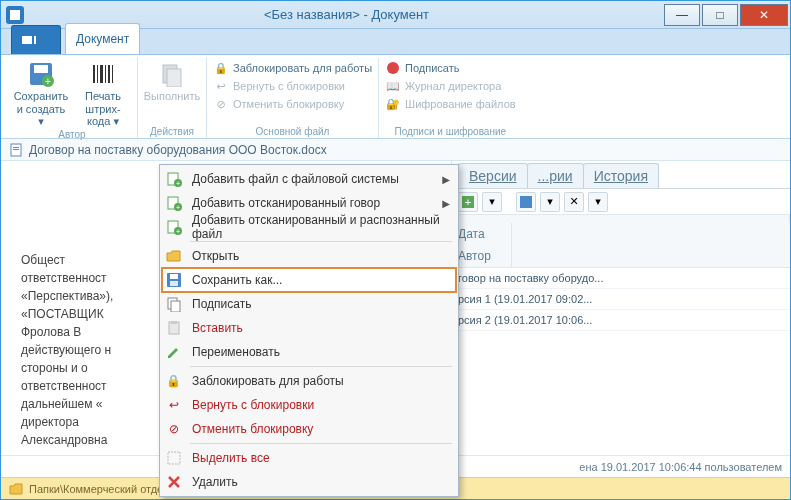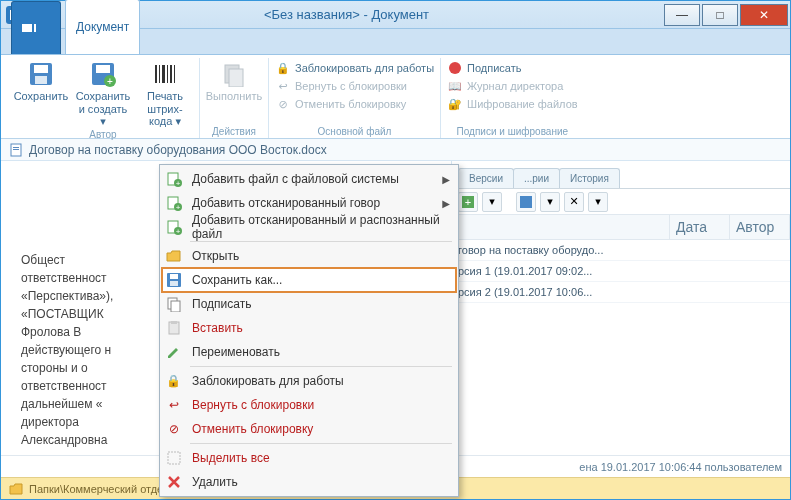--- a/index.html
+++ b/index.html
@@ -8,21 +8,21 @@
 .window { width: 791px; height: 500px; border: 1px solid #3596db; background: #fff; position: relative; }
 
 .titlebar { height: 28px; background: linear-gradient(#d7e9f7,#cde2f4); display: flex; align-items: center; border-bottom: 1px solid #9ac4e6; }
 .title-logo { width: 28px; height: 24px; display: flex; align-items: center; justify-content: center; }
 .title-text { flex: 1; text-align: center; color: #2a6aa0; font-size: 13px; }
 .win-buttons { display: flex; }
 .win-btn { width: 36px; height: 22px; border: 1px solid #5a7fa0; background: linear-gradient(#f4f8fb,#d8e7f3); margin-right: 2px; display: flex; align-items: center; justify-content: center; font-size: 12px; color: #333; }
 .win-btn.close { background: #d0472f; color: #fff; width: 48px; }
 
 .tabbar { height: 26px; background: #cde2f4; display: flex; align-items: flex-end; padding-left: 10px; gap: 4px; border-bottom: 1px solid #9ac4e6; }
-.tabbtn { padding: 20px 10px; font-size: 12px; color: #2a6aa0; background: #fff; border: 1px solid #9ac4e6; border-bottom: none; border-radius: 3px 3px 0 0; }
+.tabbtn { padding: 8px 10px; font-size: 12px; color: #2a6aa0; background: #fff; border: 1px solid #9ac4e6; border-bottom: none; border-radius: 3px 3px 0 0; }
 .tabbtn.blue { background: #2c7bc1; color: #fff; border-color: #1f5f96; }
 
 .ribbon { height: 84px; background: #fff; border-bottom: 1px solid #b8d4ea; display: flex; padding: 3px 6px 0 6px; }
 .rgroup { display: flex; flex-direction: column; border-right: 1px solid #d6e6f3; padding: 0 6px; }
 .rgroup-items { display: flex; gap: 6px; flex: 1; }
 .rgroup-label { font-size: 10px; color: #7fa3bf; text-align: center; padding: 1px 0; }
 .rbig { display: flex; flex-direction: column; align-items: center; width: 56px; padding-top: 2px; font-size: 11px; color: #3b6b93; text-align: center; line-height: 1.15; }
 .rbig.dis { color: #aab9c4; }
 .rbig .ricon { width: 30px; height: 28px; margin-bottom: 2px; display: flex; align-items: center; justify-content: center; }
 .rsmallcol { display: flex; flex-direction: column; gap: 2px; padding-top: 2px; }
@@ -33,24 +33,24 @@
 .doctitle { height: 22px; display: flex; align-items: center; padding: 0 8px; font-size: 12px; color: #4a6a84; background: #f6fafd; border-bottom: 1px solid #d6e6f3; gap: 6px; }
 
 .workspace { position: relative; height: 310px; display: flex; }
 
 .preview { width: 450px; padding: 14px 20px; font-size: 12px; color: #444; line-height: 1.5; overflow: hidden; }
 .preview .head1 { font-weight: bold; margin-bottom: 12px; }
 .preview .center { text-align: center; margin-bottom: 4px; }
 
 .rightpane { flex: 1; border-left: 1px solid #d6e6f3; display: flex; flex-direction: column; }
 .rtabs { height: 28px; border-bottom: 1px solid #cdd8e0; display: flex; align-items: flex-end; padding-left: 6px; gap: 0; }
-.rtab { padding: 4px 10px; font-size: 10px; border: 1px solid #c2d2de; border-bottom: none; background: #eef5fa; color: #5e7e96; border-radius: 3px 3px 0 0; margin-right: -1px; }
+.rtab { padding: 4px 10px; font-size: 14px; border: 1px solid #c2d2de; border-bottom: none; background: #eef5fa; color: #5e7e96; border-radius: 3px 3px 0 0; margin-right: -1px; text-decoration: underline; }
 .rtoolbar { height: 26px; display: flex; align-items: center; gap: 4px; padding: 0 6px; border-bottom: 1px solid #e0e8ef; }
 .rtbtn { width: 20px; height: 20px; border: 1px solid #cdd8e0; background: #f4f8fb; border-radius: 2px; display: flex; align-items: center; justify-content: center; font-size: 11px; }
-.verhead { display: flex; font-size: 14px; color: #5e7e96; background: #f4f8fb; border-bottom: 1px solid #e0e8ef; }
+.verhead { display: flex; font-size: 12px; color: #5e7e96; background: #f4f8fb; border-bottom: 1px solid #e0e8ef; flex-direction: column; }
 .verhead > div { padding: 4px 6px; border-right: 1px solid #e0e8ef; }
 .verhead .c1 { flex: 1; } .verhead .c2 { width: 60px; } .verhead .c3 { width: 60px; }
 .verrow { display: flex; font-size: 11px; color: #3f5a70; border-bottom: 1px solid #f0f4f8; }
 .verrow > div { padding: 4px 6px; overflow: hidden; white-space: nowrap; text-overflow: ellipsis; }
 .verrow .c1 { flex: 1; } .verrow .c2 { width: 60px; } .verrow .c3 { width: 60px; }
 
 .statuslow { position: absolute; left: 0; right: 0; bottom: 22px; height: 22px; display: flex; align-items: center; padding: 0 8px; font-size: 11px; color: #5e7e96; justify-content: flex-end; background: #fff; border-top: 1px solid #e0e8ef; }
 .statusbar { position: absolute; left: 0; right: 0; bottom: 0; height: 22px; background: #fbe9a8; display: flex; align-items: center; padding: 0 8px; font-size: 11px; color: #7a6830; gap: 6px; border-top: 1px solid #e4cf88; }
 
 .contextmenu { position: absolute; left: 158px; top: 163px; width: 300px; background: #f7f7f7; border: 1px solid #a6b7c5; box-shadow: 3px 3px 6px rgba(0,0,0,0.25); padding: 2px; z-index: 10; }
@@ -89,30 +89,20 @@
           <rect x="0" y="2" width="10" height="8" fill="#fff"></rect>
           <rect x="12" y="2" width="2" height="8" fill="#fff"></rect>
         </svg>
     </div>
     <div class="tabbtn">Документ</div>
   </div>
 
   <div class="ribbon">
     <div class="rgroup">
       <div class="rgroup-items">
-        <div class="rbig">
-          <div class="ricon">
-              <svg width="26" height="26">
-                <rect x="2" y="2" width="22" height="22" rx="2" fill="#4a88c7"></rect>
-                <rect x="6" y="4" width="14" height="8" fill="#fff"></rect>
-                <rect x="7" y="15" width="12" height="8" fill="#dde9f4"></rect>
-              </svg>
-            </div>
-          <span>Сохранить</span>
-        </div>
         <div class="rbig">
           <div class="ricon">
               <svg width="26" height="26">
                 <rect x="2" y="2" width="22" height="22" rx="2" fill="#4a88c7"></rect>
                 <rect x="6" y="4" width="14" height="8" fill="#fff"></rect>
                 <circle cx="20" cy="20" r="6" fill="#58b158"></circle>
                 <text x="20" y="24" text-anchor="middle" fill="#fff" font-size="10">+</text>
               </svg>
             </div>
           <span>Сохранить и создать ▾</span>

